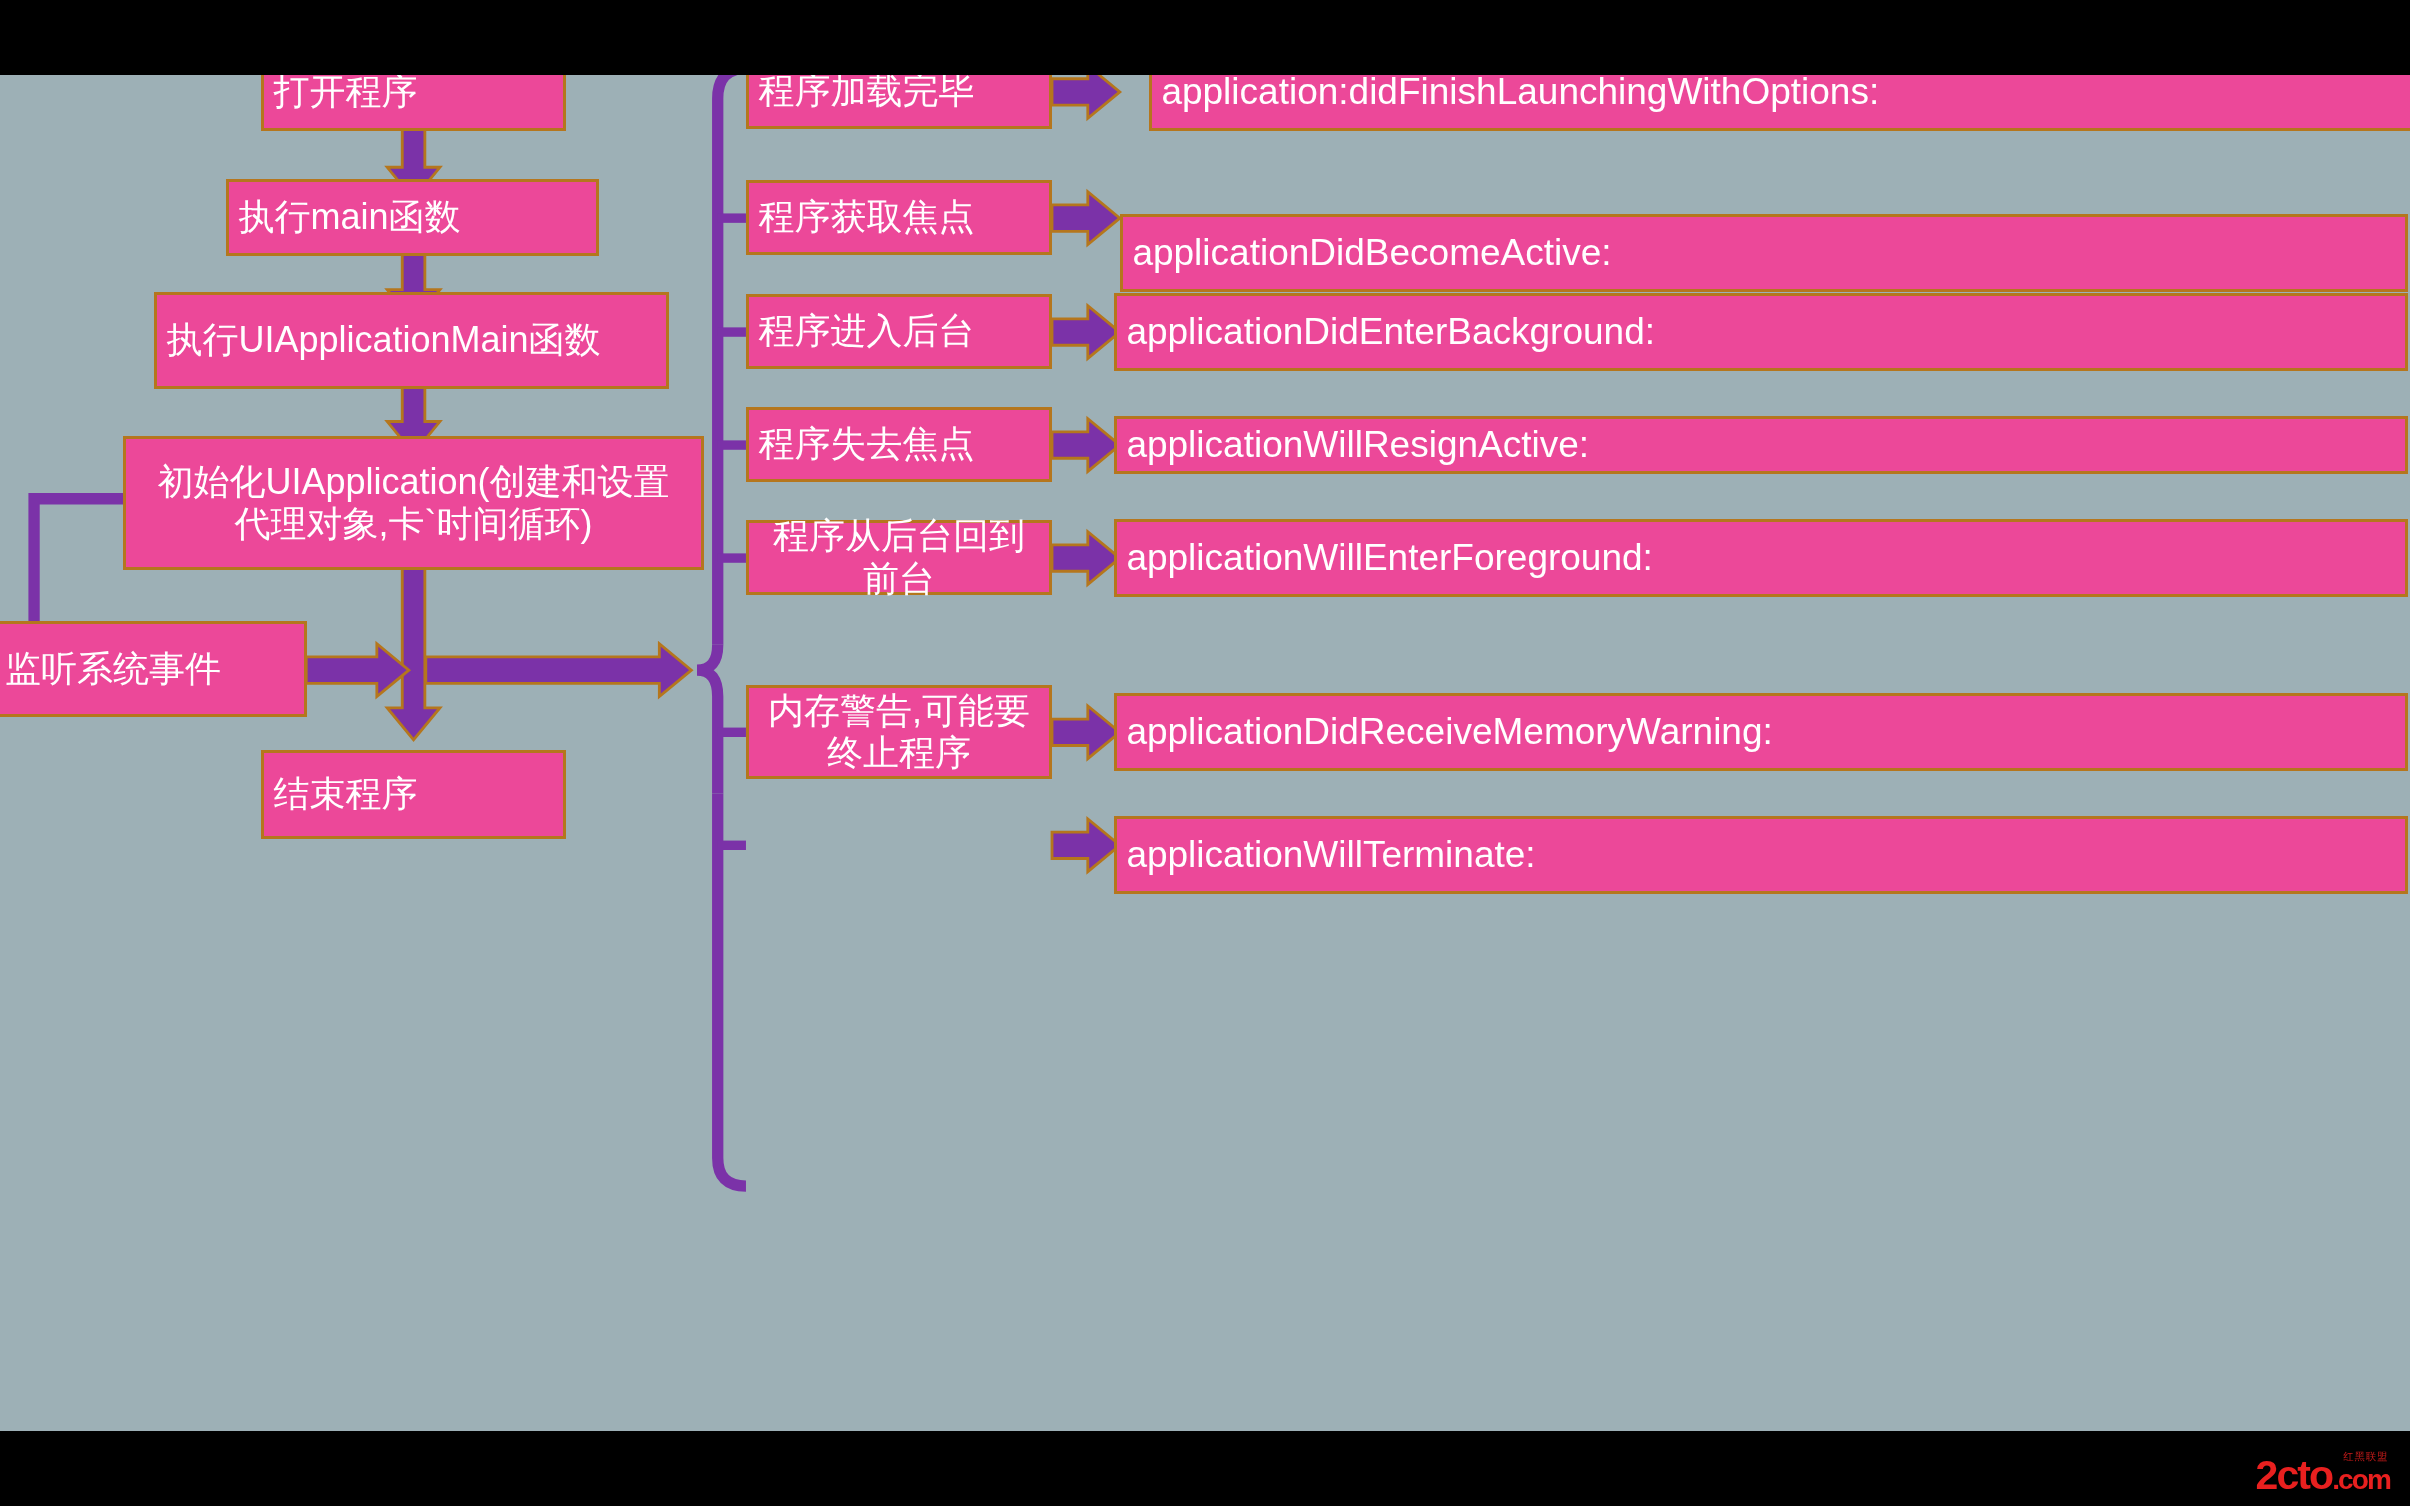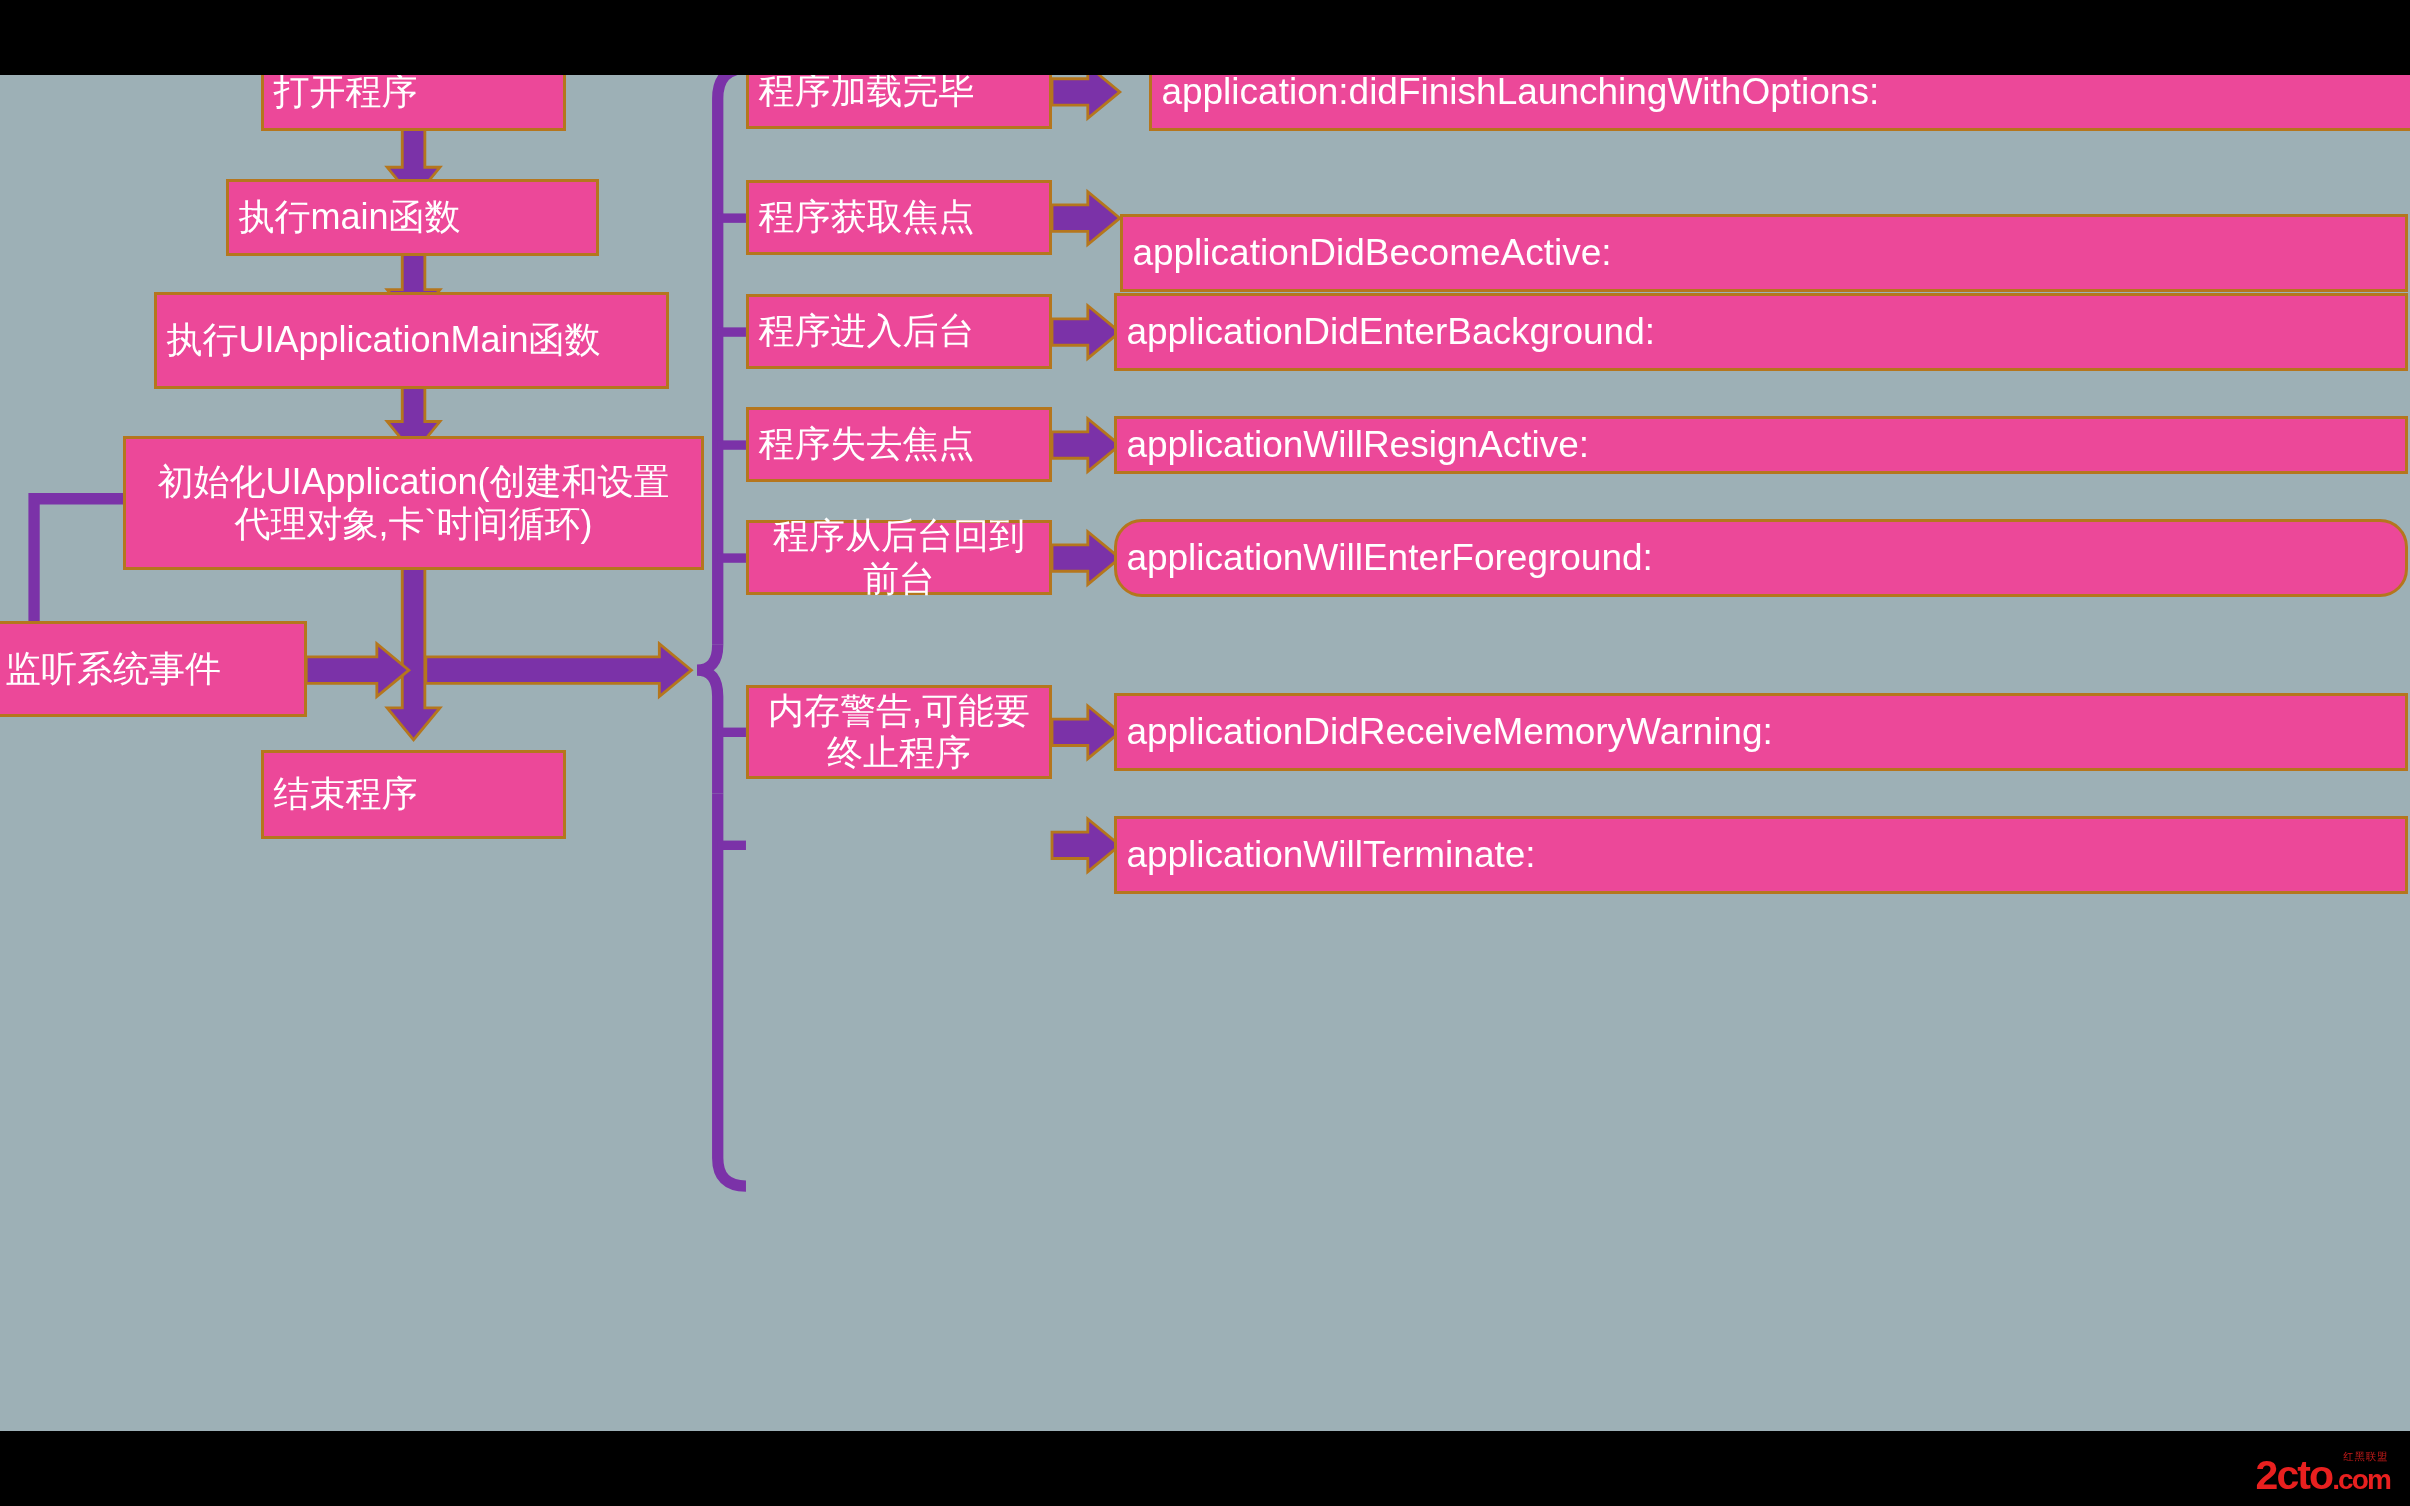--- a/index.html
+++ b/index.html
@@ -181,21 +181,21 @@
     </div>
     <div class="box en" style="left:1120px;top:104px;width:1288px;height:78px;margin-top:35px;">
       <span>applicationDidBecomeActive:</span>
     </div>
     <div class="box en" style="left:1114px;top:218px;width:1294px;height:78px;">
       <span>applicationDidEnterBackground:</span>
     </div>
     <div class="box en" style="left:1114px;top:341px;width:1294px;height:58px;">
       <span>applicationWillResignActive:</span>
     </div>
-    <div class="box en" style="left:1114px;top:444px;width:1294px;height:78px;border-radius:28px;">
+    <div class="box en" style="left:1114px;top:444px;width:1294px;height:78px;">
       <span>applicationWillEnterForeground:</span>
     </div>
     <div class="box en" style="left:1114px;top:741px;width:1294px;height:78px;">
       <span>applicationWillTerminate:</span>
     </div>
     <div class="box en" style="left:1114px;top:618px;width:1294px;height:78px;">
       <span>applicationDidReceiveMemoryWarning:</span>
     </div>
 
   </div>

